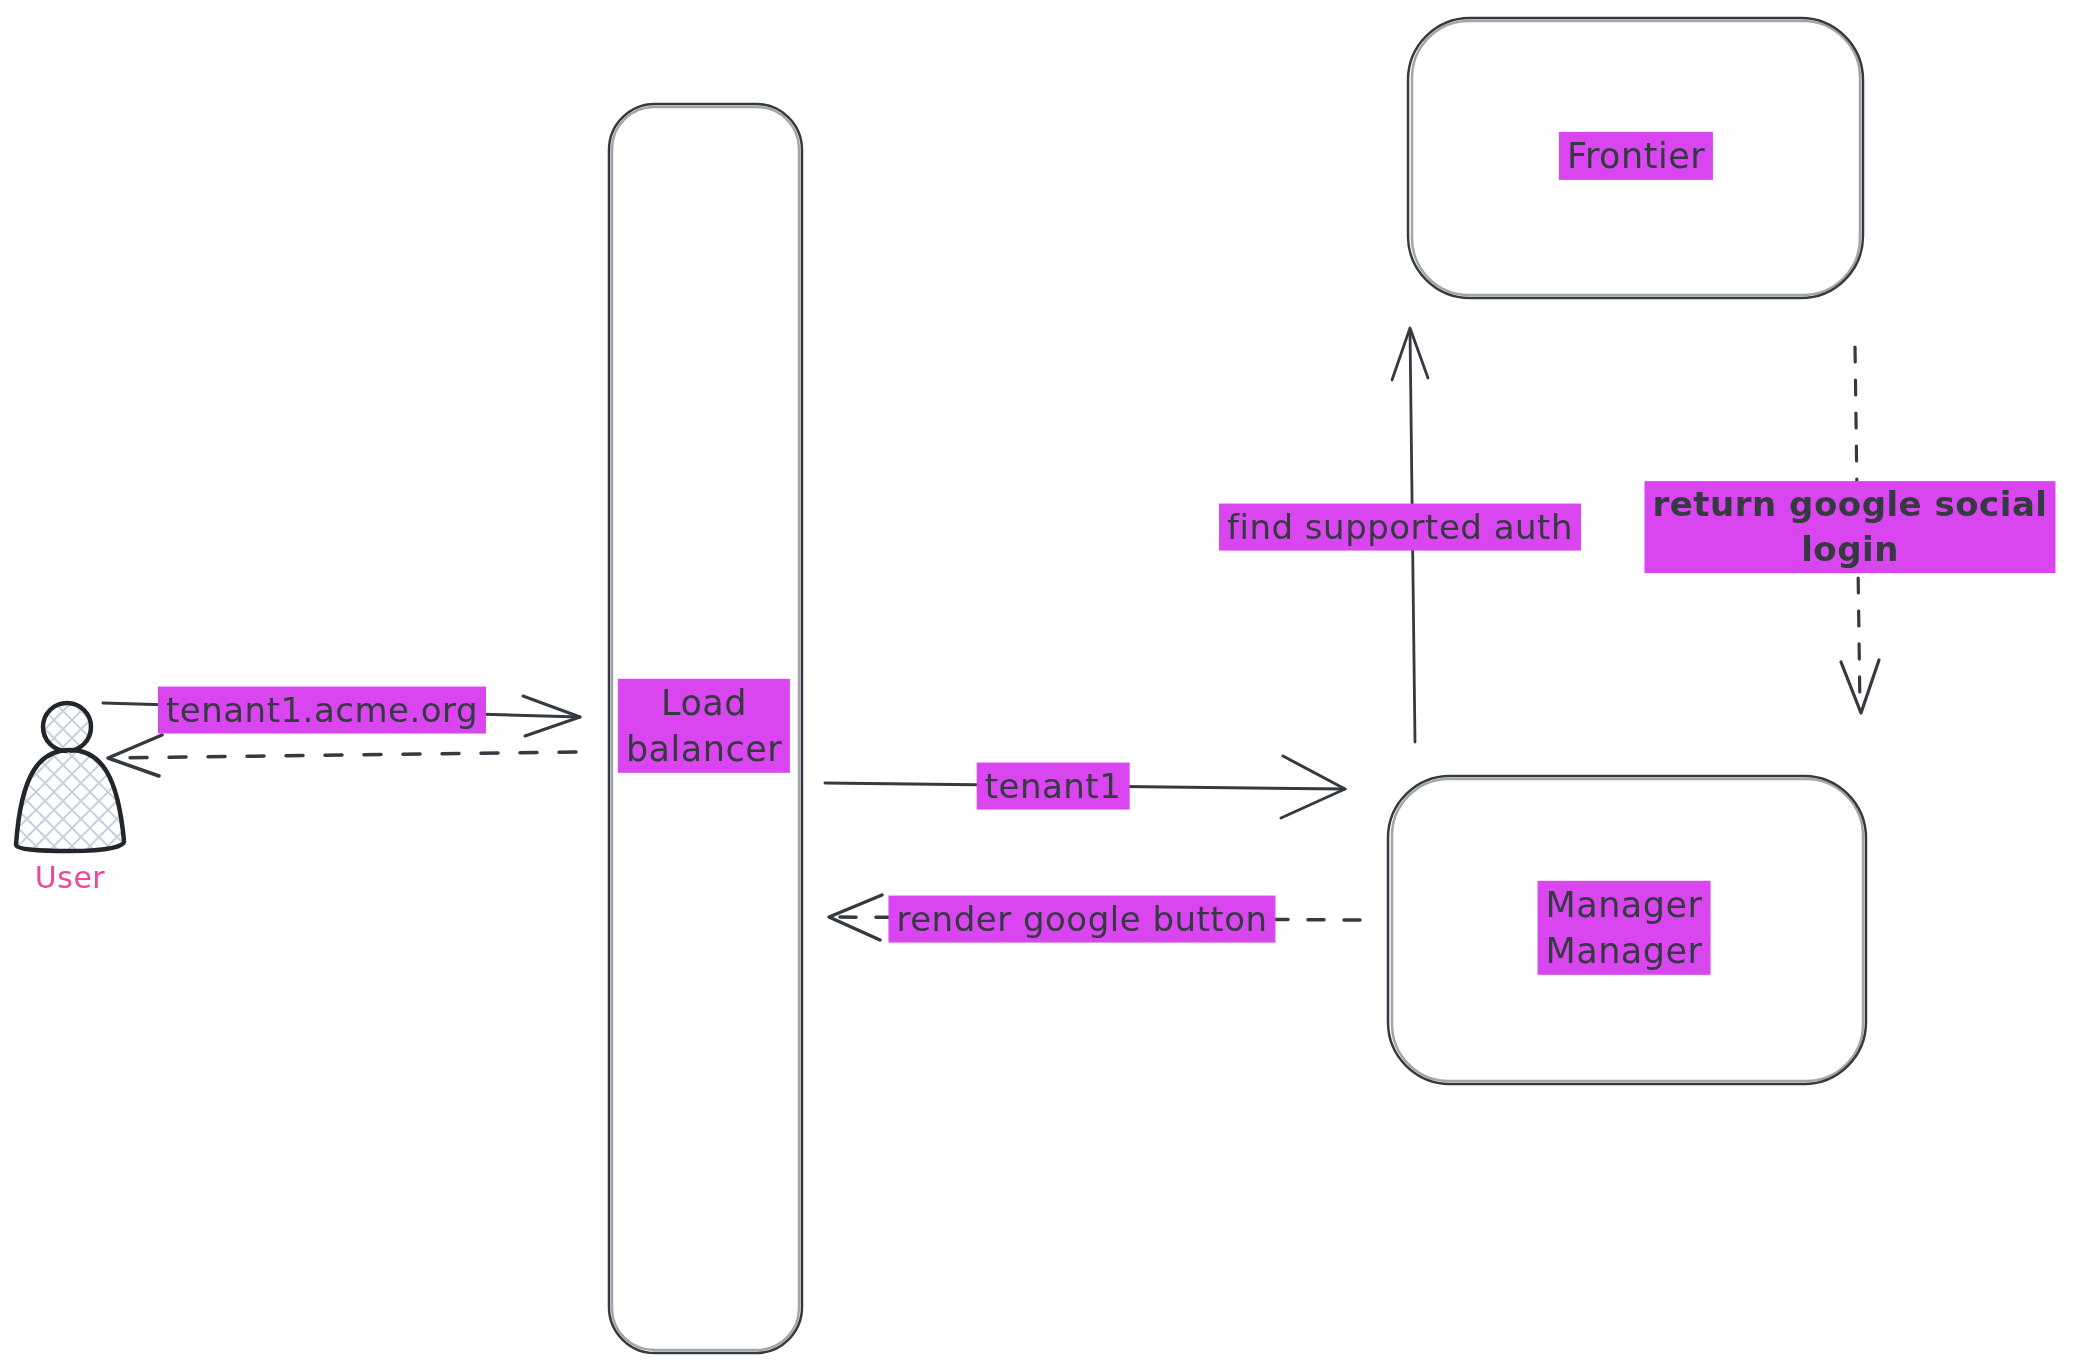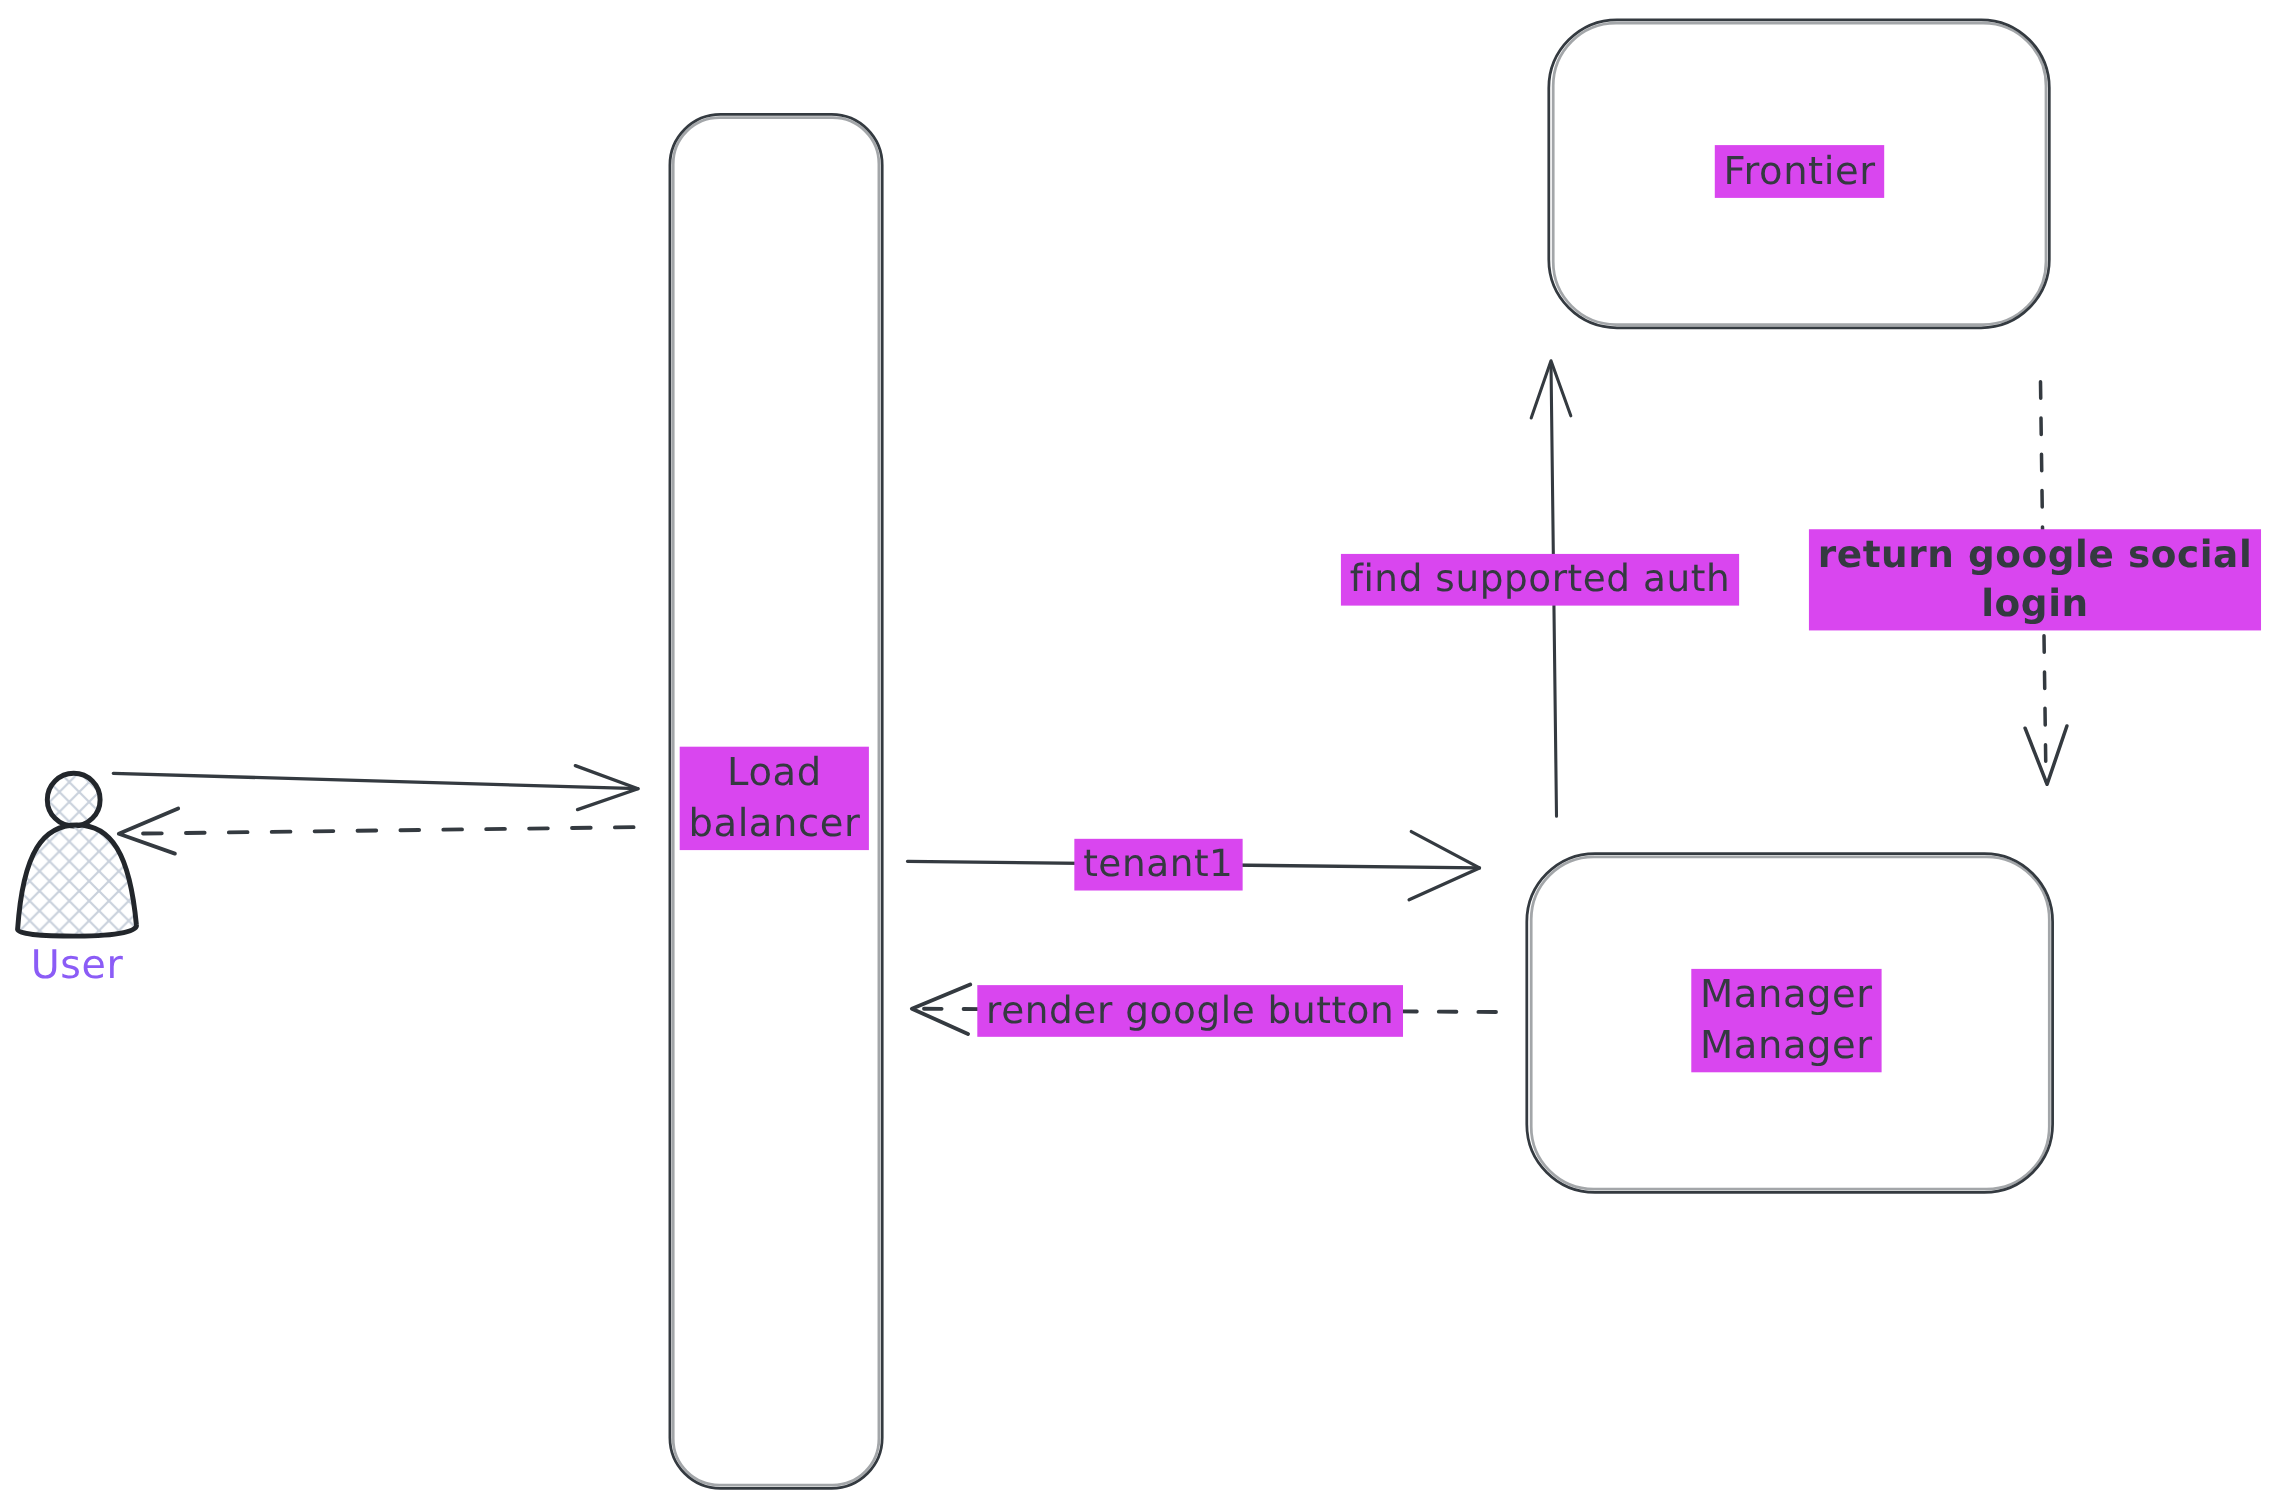--- a/index.html
+++ b/index.html
@@ -8,21 +8,21 @@
     font-family:"DejaVu Sans", sans-serif;color:#343a40;overflow:hidden;
   }
   .shapes{position:absolute;left:0;top:0;width:2083px;height:1372px;}
   .lbl{
     position:absolute;transform:translate(-50%,-50%);
     background:#d946ef;text-align:center;white-space:nowrap;
     line-height:1.32;padding:1px 8px;letter-spacing:0.5px;
   }
   .edge-lbl{font-size:34px;}
   .node-lbl{font-size:35px;}
-  .user-lbl{font-size:36px;background:transparent;color:#8b5cf6;}
+  .user-lbl{font-size:30px;background:transparent;color:#ec4899;}
   .lbl span{display:block;}
 </style>
 </head>
 <body>
 
 <div class="canvas">
 
   <svg class="shapes" viewBox="0 0 2083 1372" xmlns="http://www.w3.org/2000/svg">
     <defs>
       <pattern id="crosshatch" width="18" height="18" patternUnits="userSpaceOnUse">
@@ -88,20 +88,21 @@
     <span>balancer</span>
   </div>
 
   <div class="lbl node-lbl" style="left:1636px;top:156px;">Frontier</div>
 
   <div class="lbl node-lbl" style="left:1624px;top:928px;">
     <span>Manager</span>
     <span>Manager</span>
   </div>
 
+  <div class="lbl edge-lbl" style="left:322px;top:710px;">tenant1.acme.org</div>
 
   <div class="lbl edge-lbl" style="left:1053px;top:786px;">tenant1</div>
 
   <div class="lbl edge-lbl" style="left:1082px;top:919px;">render google button</div>
 
   <div class="lbl edge-lbl" style="left:1400px;top:527px;">
     <span>find supported auth</span>
   </div>
 
   <div class="lbl edge-lbl" style="left:1850px;top:527px;font-weight:bold;">

